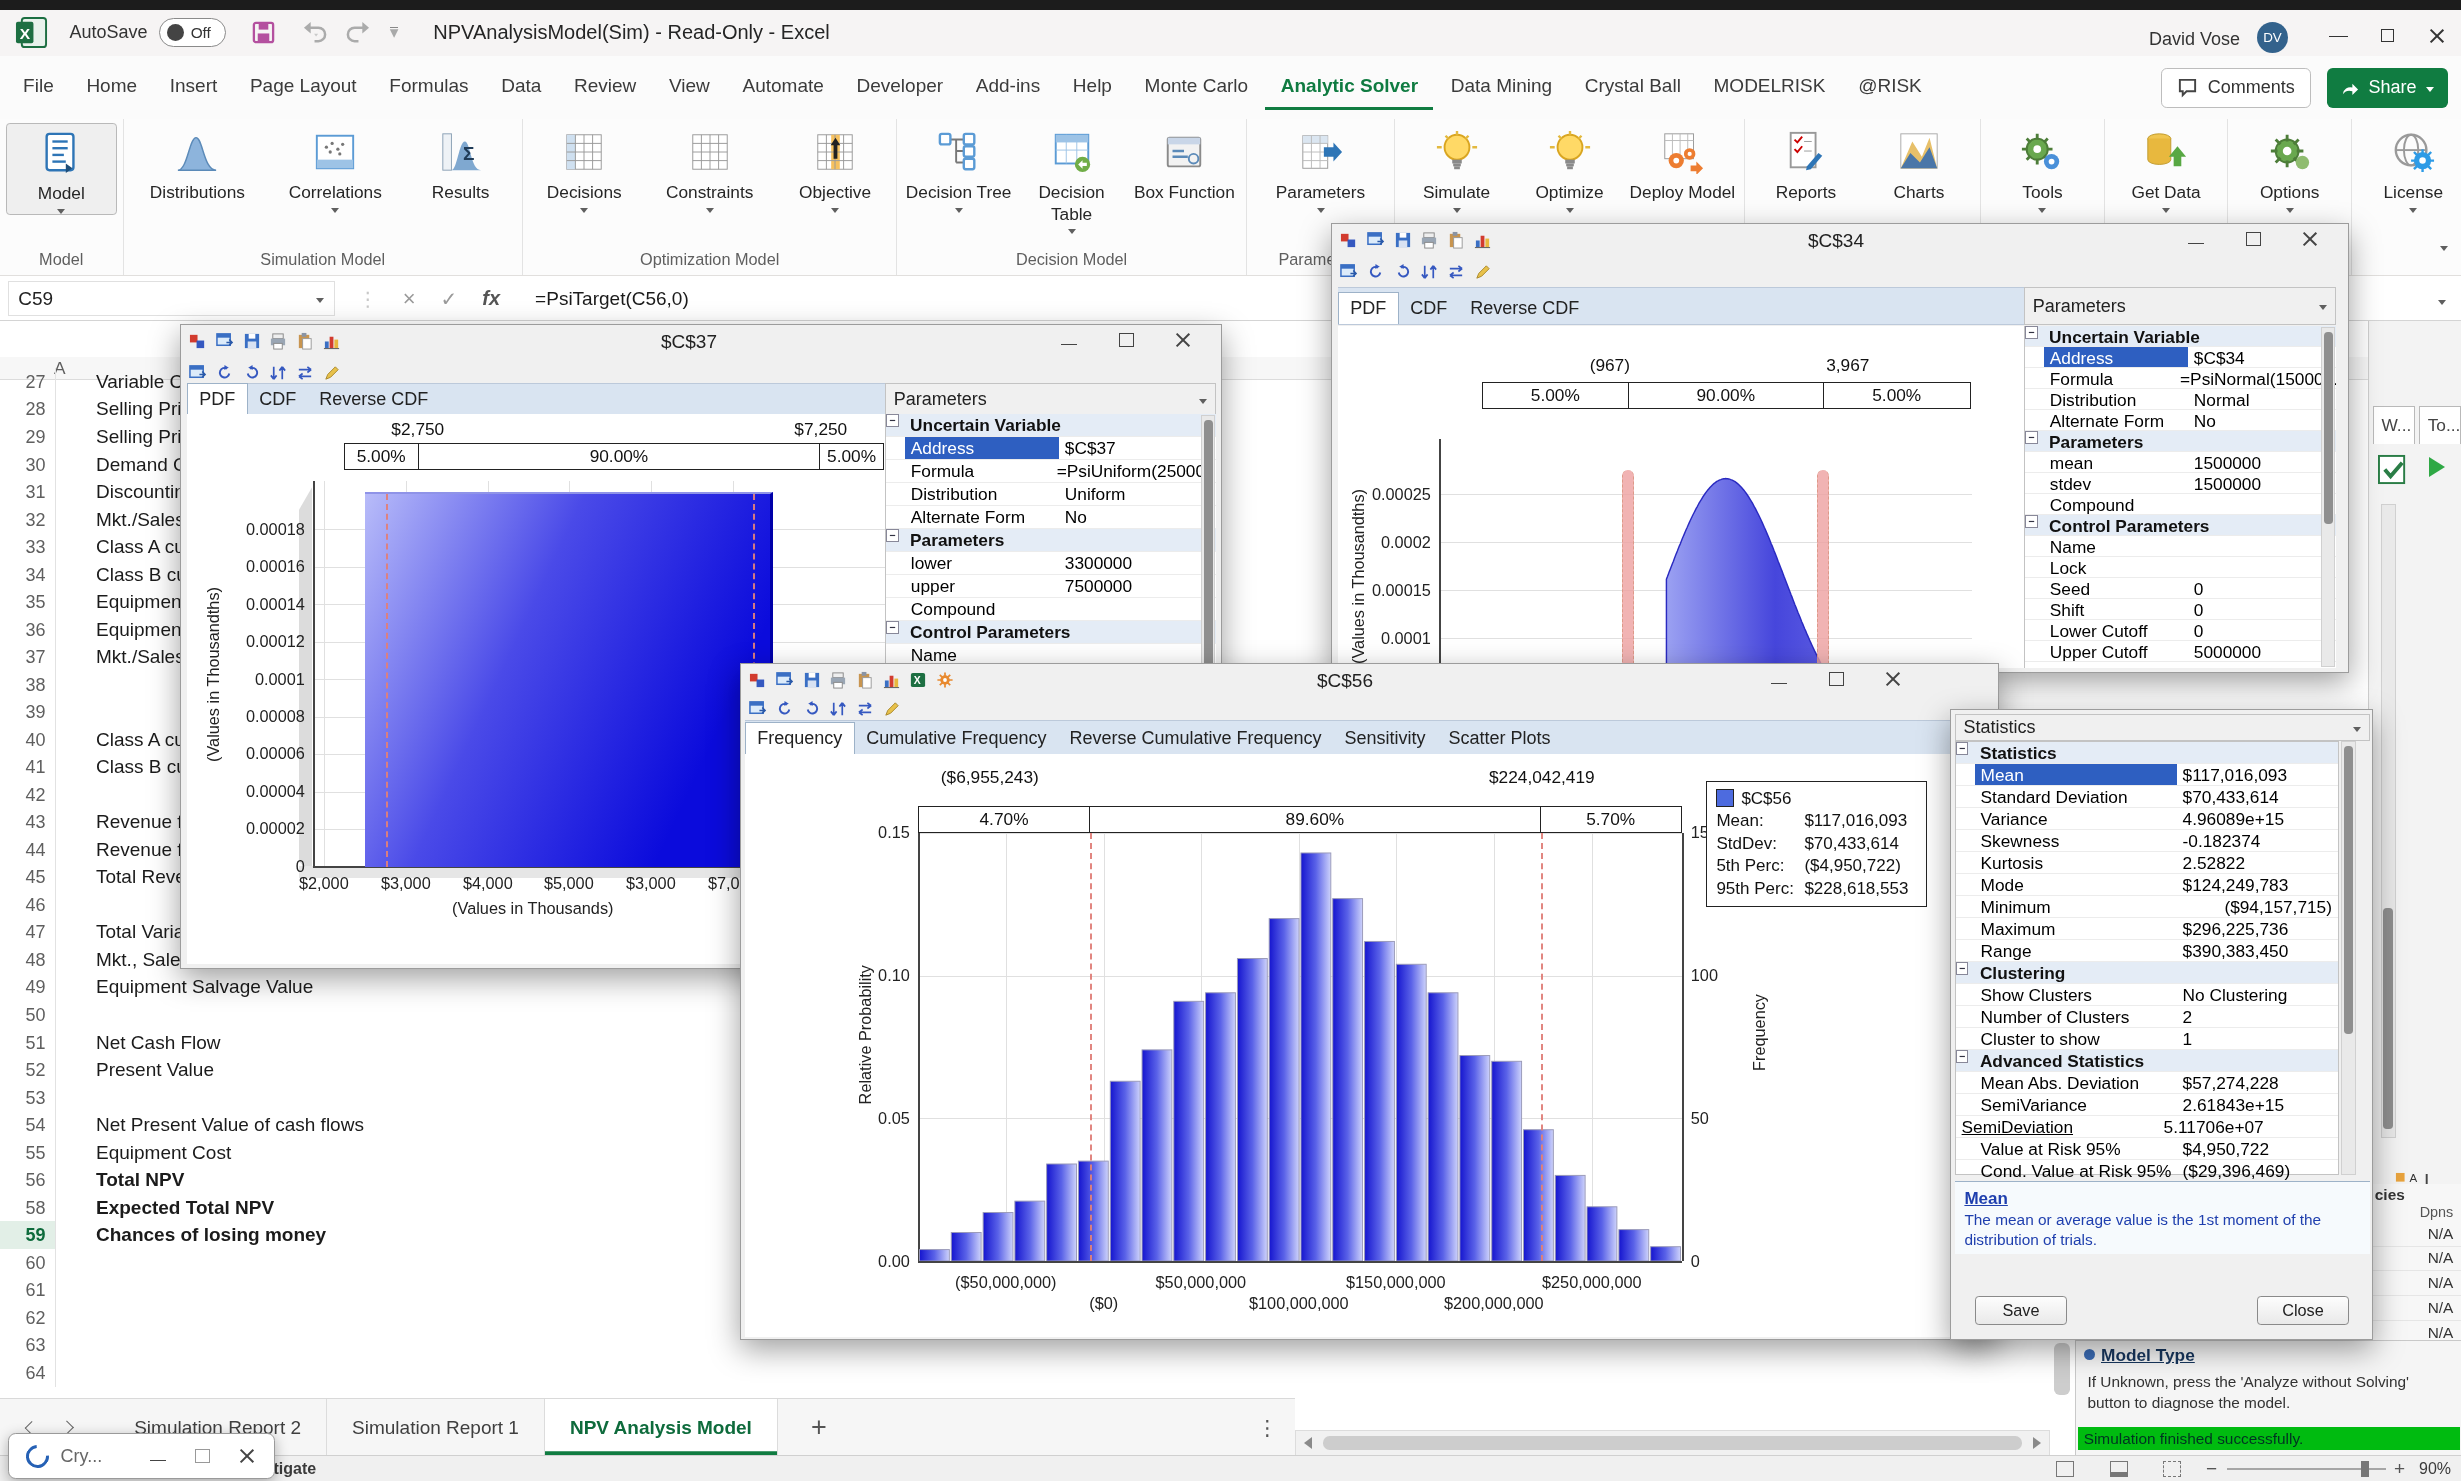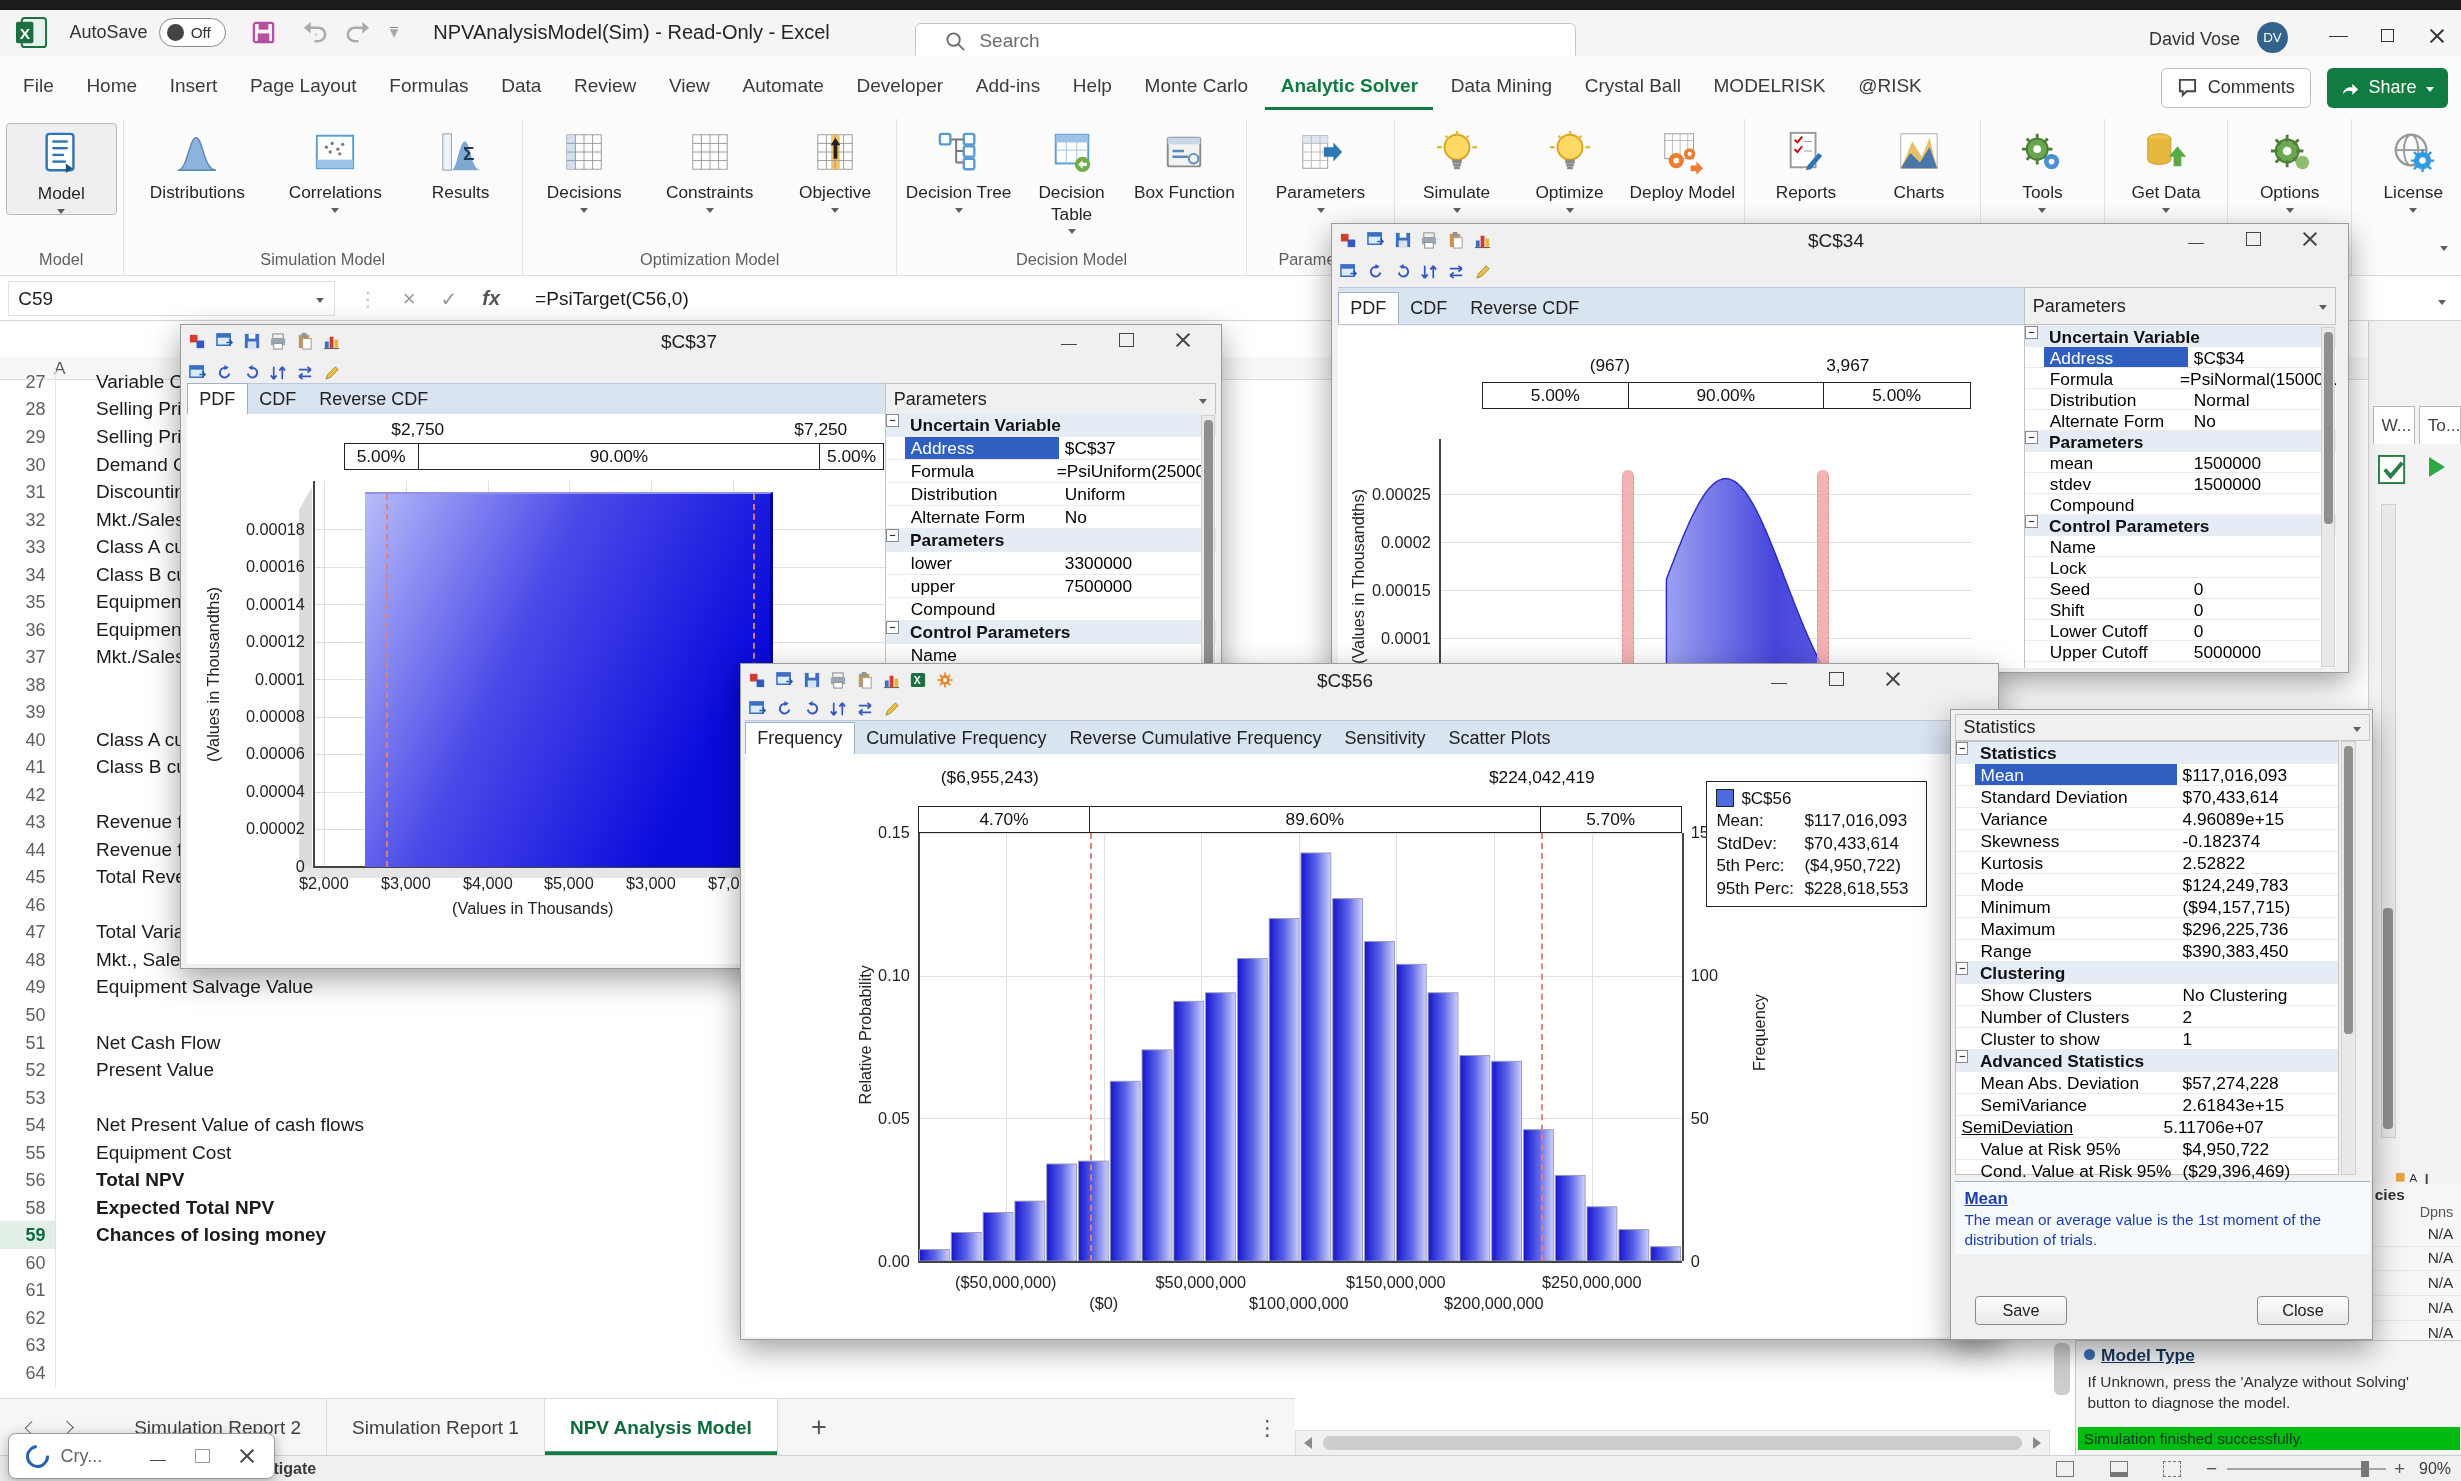--- a/index.html
+++ b/index.html
@@ -165,27 +165,20 @@
         <path d="M6 8 h12 a7 7 0 0 1 0 14 h-4" fill="none" stroke="#ababab" stroke-width="2.6"></path>
         <path d="M10 2 L3 8 l7 6 z" fill="#ababab"></path>
         <path d="M25 12 l3 4 3 -4" fill="#c9c9c9" transform="translate(-4,6) scale(.7)"></path>
       </svg>
     <svg width="29" height="25" viewBox="0 0 30 26" style="margin-left:13.4px">
         <path d="M24 8 h-12 a7 7 0 0 0 0 14 h4" fill="none" stroke="#ababab" stroke-width="2.6"></path>
         <path d="M20 2 l7 6 -7 6 z" fill="#ababab"></path>
       </svg>
     <span class="ghost" style="margin-left:17.3px;font-size:17.3px;border-top:1.9px solid #888;line-height:9.6px">▾</span>
     <span class="doc-title">NPVAnalysisModel(Sim)  -  Read-Only  -  Excel</span>
-    <div class="searchbox">
-      <svg width="21" height="21" viewBox="0 0 22 22">
-          <circle cx="9" cy="9" r="6.5" fill="none" stroke="#6d6d6d" stroke-width="2"></circle>
-          <line x1="14" y1="14" x2="20" y2="20" stroke="#6d6d6d" stroke-width="2"></line>
-        </svg>
-      <span>Search</span>
-    </div>
     <span class="user">David Vose</span>
     <span class="avatar">DV</span>
     <span class="winbtn" style="right:113px">
         <span class="minbar" style="display:block"></span>
       </span>
     <span class="winbtn" style="right:61px">
         <span class="restore" style="display:block"></span>
       </span>
     <span class="winbtn" style="right:13.4px">
         <span class="closeX" style="display:block"></span>
@@ -1384,21 +1377,21 @@
           <span class="c2">-0.182374</span>
         </div>
         <div class="prow" style="height: 22px; font-size: 17.3px;">
           <span class="c1" style="width: 202px; margin-left: 19px;">Kurtosis</span>
           <span class="c2">2.52822</span>
         </div>
         <div class="prow" style="height: 22px; font-size: 17.3px;">
           <span class="c1" style="width: 202px; margin-left: 19px;">Mode</span>
           <span class="c2">$124,249,783</span>
         </div>
-        <div class="prow" style="height: 22px; font-size: 17.3px;">
+        <div class="prow" style="height: 22px; font-size: 17.3px; justify-content: space-between;">
           <span class="c1" style="width: 202px; margin-left: 19px;">Minimum</span>
           <span class="c2">($94,157,715)</span>
         </div>
         <div class="prow" style="height: 22px; font-size: 17.3px;">
           <span class="c1" style="width: 202px; margin-left: 19px;">Maximum</span>
           <span class="c2">$296,225,736</span>
         </div>
         <div class="prow" style="height: 22px; font-size: 17.3px;">
           <span class="c1" style="width: 202px; margin-left: 19px;">Range</span>
           <span class="c2">$390,383,450</span>

